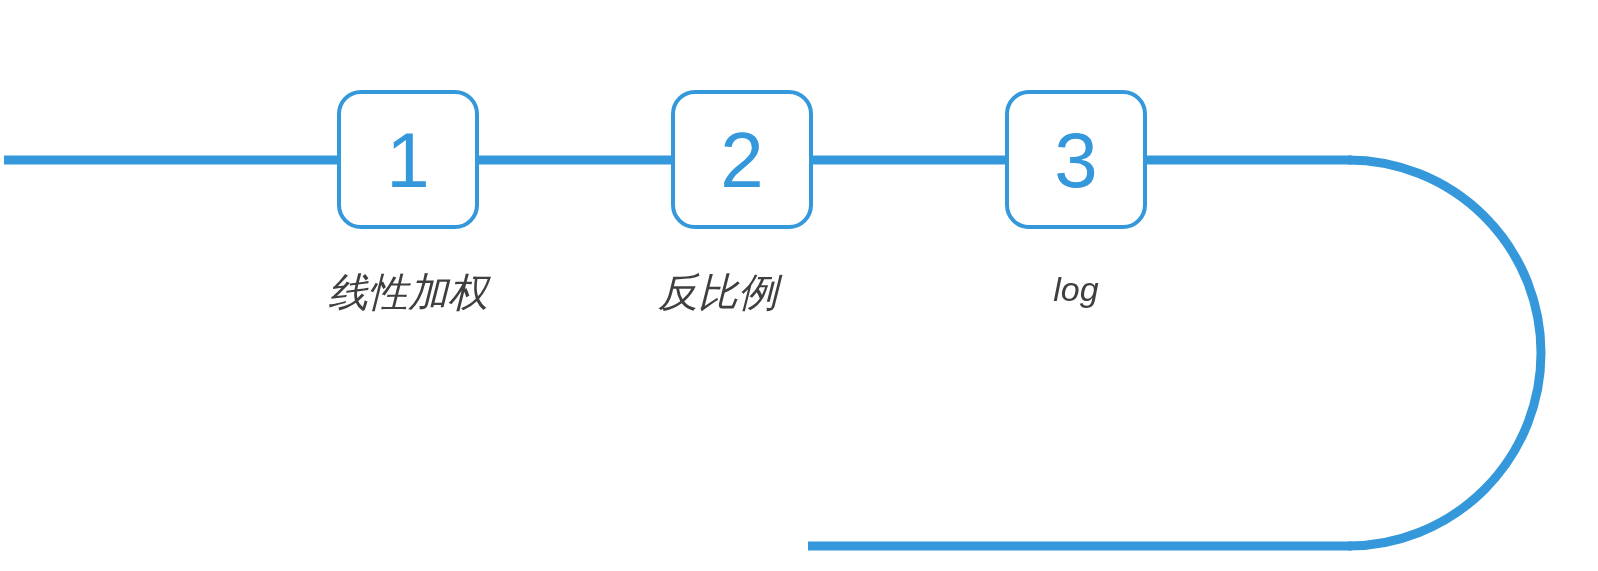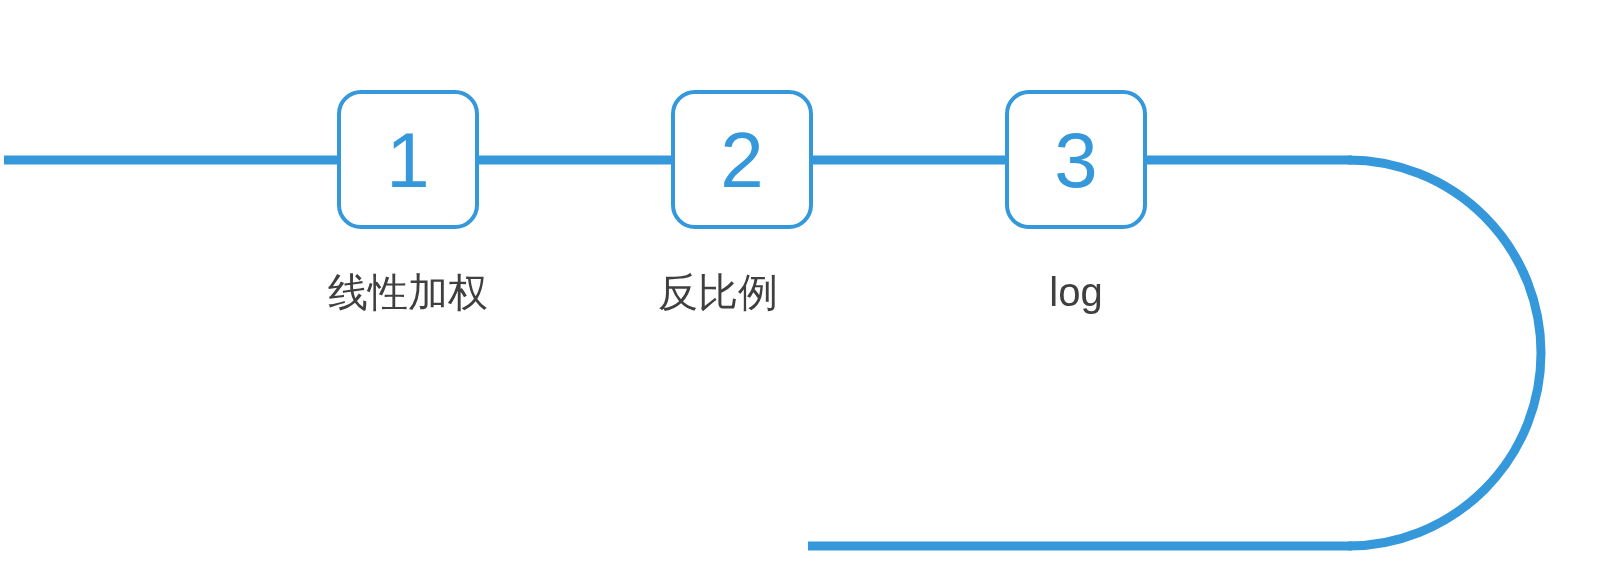--- a/index.html
+++ b/index.html
@@ -40,20 +40,21 @@
     line-height: 1;
     user-select: none;
   }
   .node-label {
     position: absolute;
     text-align: center;
     font-family: "Liberation Sans", "DejaVu Sans", sans-serif;
     font-weight: 400;
     white-space: nowrap;
     line-height: 1;
+    font-style: italic;
   }
 </style>
 </head>
 <body>
 
 <div id="canvas">
 
   <svg id="flow-svg" viewBox="0 0 1598 571">
     <g>
       <line x1="4" y1="160" x2="340" y2="160" stroke="#3498db" stroke-width="9"></line>
@@ -71,15 +72,15 @@
   <div class="node-label" style="left:258px; top:272px; width:300px; color:#3f3f3f; font-size:40px;">线性加权</div>
 
   <div class="node-box" style="left:671px; top:90px; width:142px; height:139px; border:4px solid #3498db; border-radius:24px;">
     <span class="node-number" style="color:#3498db; font-size:78px;">2</span>
   </div>
   <div class="node-label" style="left:568px; top:272px; width:300px; color:#3f3f3f; font-size:40px;">反比例</div>
 
   <div class="node-box" style="left:1005px; top:90px; width:142px; height:139px; border:4px solid #3498db; border-radius:24px;">
     <span class="node-number" style="color:#3498db; font-size:78px;">3</span>
   </div>
-  <div class="node-label" style="left:926px; top:272px; width:300px; color:#3f3f3f; font-size:40px;">log</div>
+  <div class="node-label" style="left:926px; top:272px; width:300px; color:#3f3f3f; font-size:34px;">log</div>
 
 </div>
 
 </body></html>

